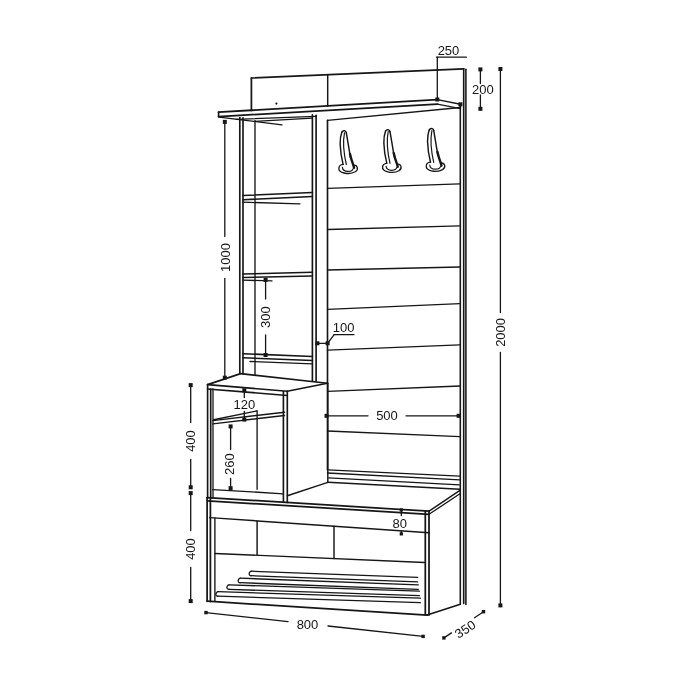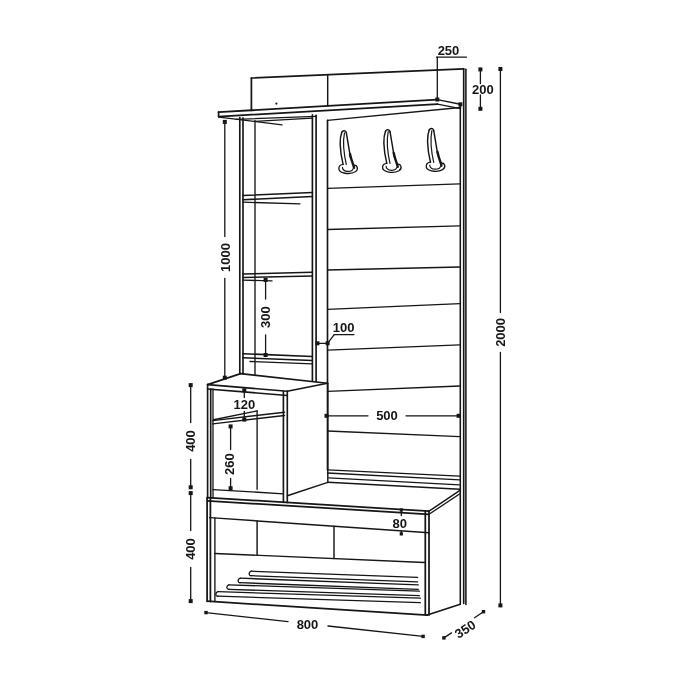--- a/index.html
+++ b/index.html
@@ -1,16 +1,16 @@
 <!DOCTYPE html>
 <html><head>
 <meta charset="utf-8">
 <style>
   html,body{margin:0;padding:0;background:#ffffff;-webkit-font-smoothing:antialiased;}
-  .wrap{width:564px;height:700px;background:#ffffff;font-weight:bold;}
+  .wrap{width:564px;height:700px;background:#ffffff;}
   text{font-family:"Liberation Sans", sans-serif;fill:#161616;}
 </style>
 </head>
 <body>
 <div class="wrap">
 <svg width="700" height="700" viewBox="0 0 700 700">
 <rect x="0" y="0" width="700" height="700" fill="#ffffff"></rect>
 <g stroke="#161616" fill="none" stroke-linecap="round">
 
 <g>

